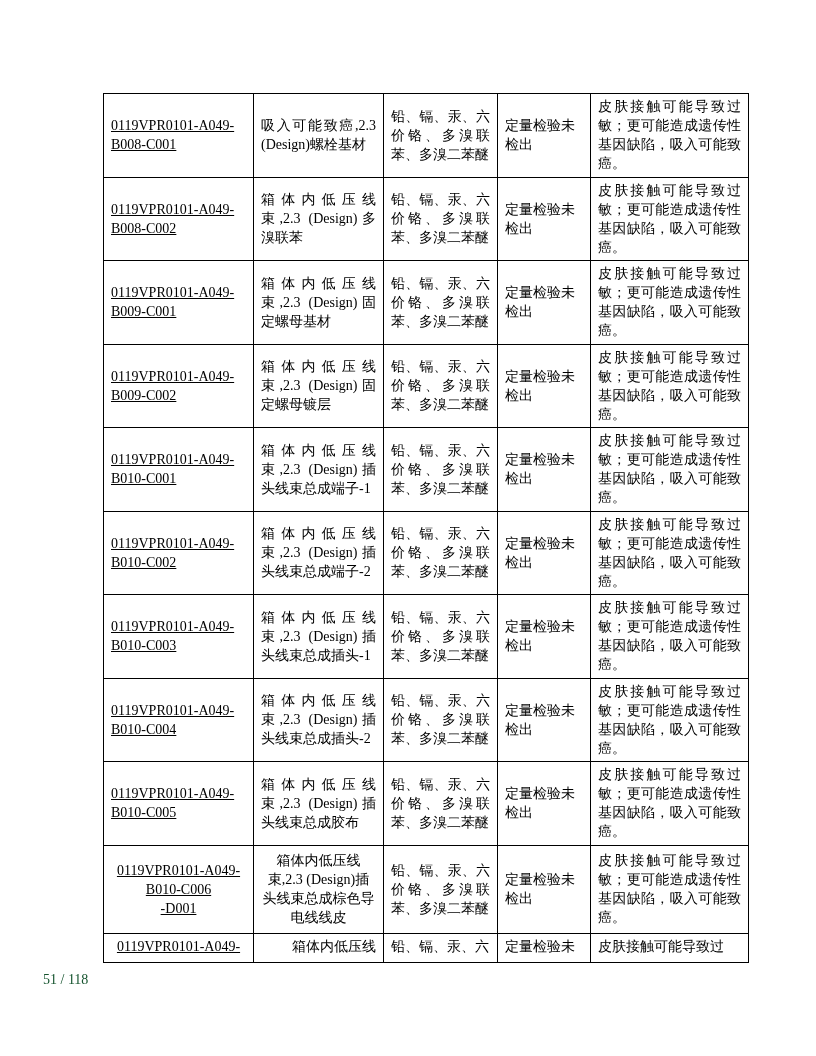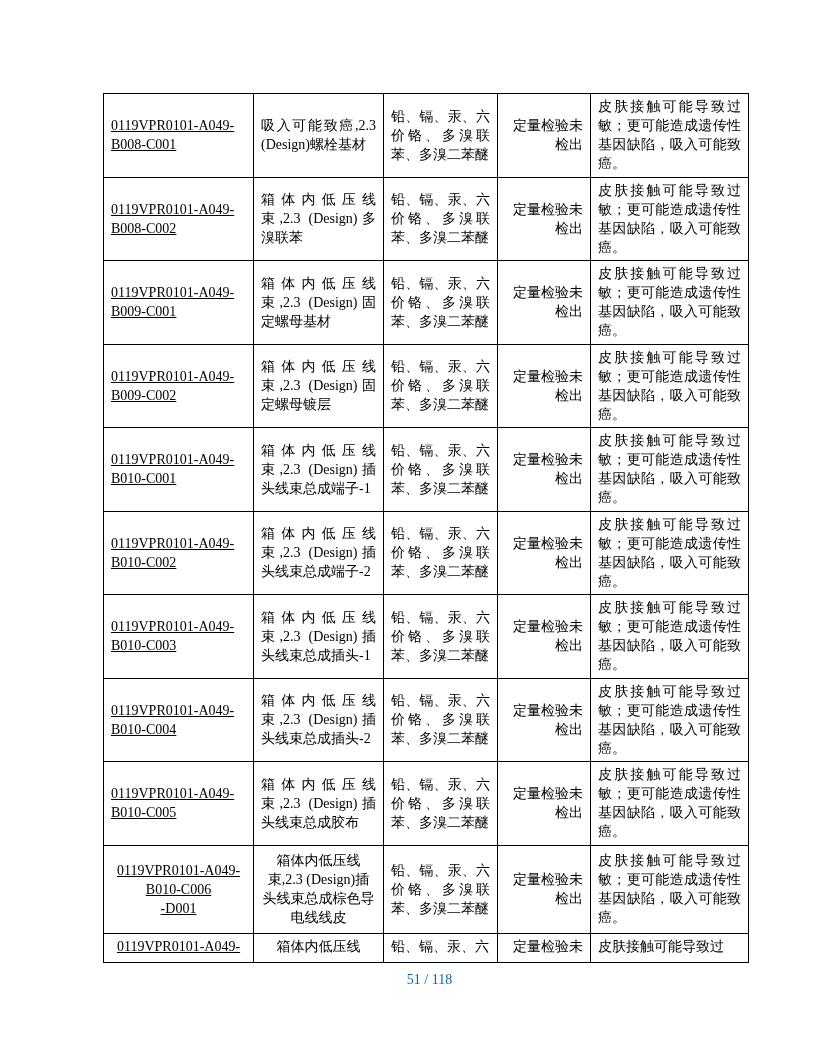--- a/index.html
+++ b/index.html
@@ -31,45 +31,45 @@
   }
   col.c1 { width: 150px; }
   col.c2 { width: 130px; }
   col.c3 { width: 114px; }
   col.c4 { width: 93px; }
   col.c5 { width: 158px; }
 
   td.part   { text-align: left; white-space: pre-line; text-decoration: underline; }
   td.comp   { text-align: justify; }
   td.subs   { text-align: justify; margin-left: 17px; }
-  td.result { text-align: right; }
+  td.result { text-align: left; }
   td.hazard { text-align: justify; }
 
   tr.row-std { height: 83.5px; }
 
   
   tr.row-center { height: 88px; }
   tr.row-center td.part { text-align: center; }
   tr.row-center td.comp { text-align: center; }
 
   
   tr.row-cut { height: 29px; }
   tr.row-cut td { vertical-align: top; padding-top: 3px; }
   tr.row-cut td.part { text-align: center; }
-  tr.row-cut td.comp { text-align: center; }
+  tr.row-cut td.comp { text-align: right; }
 
   .footer {
     position: absolute;
     left: 0;
     right: 0;
     top: 971px;
-    text-align: center;
+    text-align: left;
     font-size: 14px;
     line-height: 17px;
-    color: #0369a1;
+    color: #14532d;
     padding-left: 43px;
   }
 </style>
 </head>
 <body>
 
 <div class="page">
 
   <table class="report">
     <colgroup>

